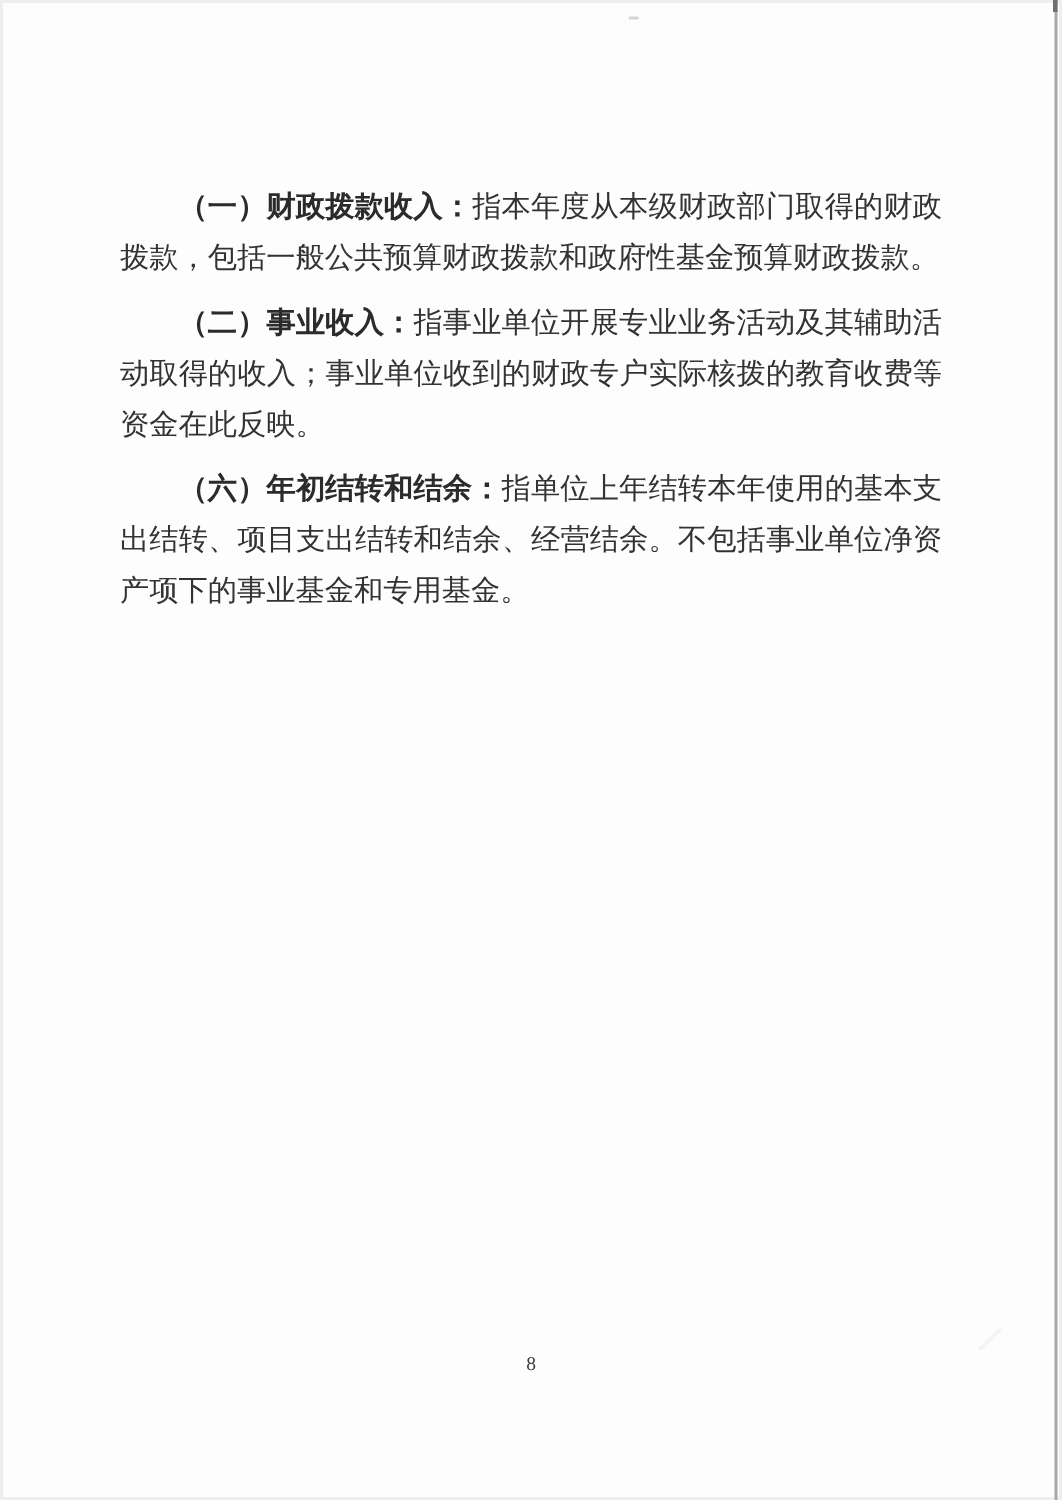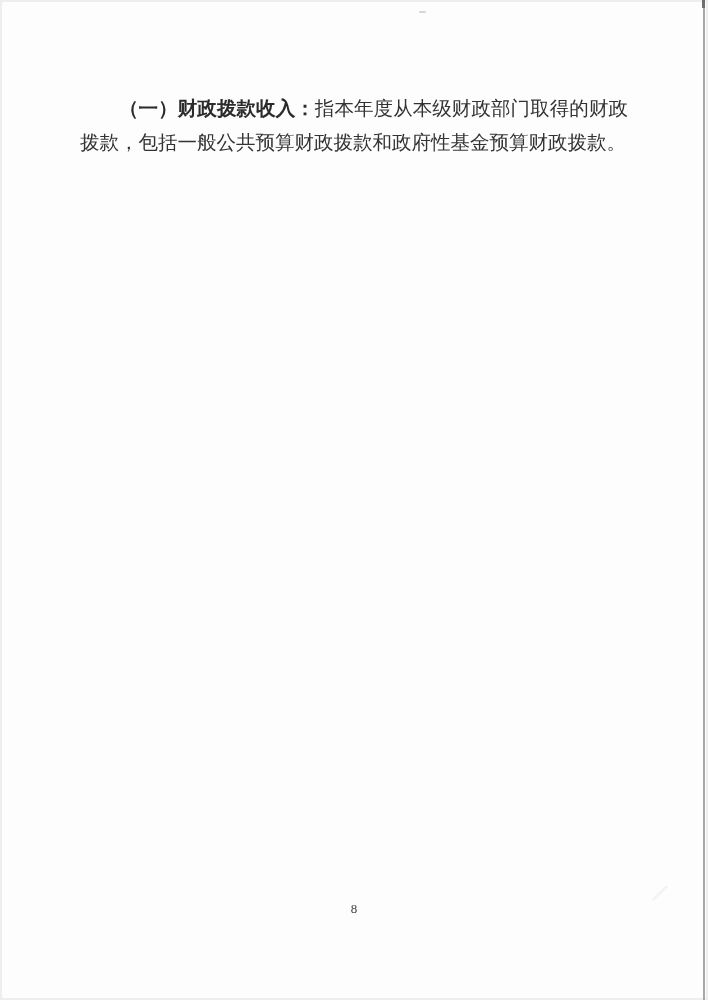--- a/index.html
+++ b/index.html
@@ -10,21 +10,21 @@
     font-family: "Liberation Serif", "DejaVu Serif", serif;
     overflow: hidden;
   }
   .page {
     position: absolute; inset: 0;
     background: #fdfdfd;
     box-shadow: inset 0 0 0 2px #eeeeee;
   }
   .content {
     position: absolute;
-    left: 80px; top: 92px; width: 548px;
+    left: 80px; top: 122px; width: 548px;
     color: #333333;
     font-size: 19.5px;
     line-height: 34px;
     text-align: justify;
     text-justify: inter-ideograph;
     letter-spacing: 0;
   }
   .content p {
     margin: 0 0 9px 0;
     text-indent: 2em;
@@ -64,24 +64,30 @@
 <body>
 
 <div class="page">
 
   <div class="content">
 
     <p>
       <span class="para-heading">（一）财政拨款收入：</span><span class="para-body">指本年度从本级财政部门取得的财政拨款，包括一般公共预算财政拨款和政府性基金预算财政拨款。</span>
     </p>
 
+    <p>
+      <span class="para-heading">（二）事业收入：</span><span class="para-body">指事业单位开展专业业务活动及其辅助活动取得的收入；事业单位收到的财政专户实际核拨的教育收费等资金在此反映。</span>
+    </p>
 
 
 
 
+    <p>
+      <span class="para-heading">（六）年初结转和结余：</span><span class="para-body">指单位上年结转本年使用的基本支出结转、项目支出结转和结余、经营结余。不包括事业单位净资产项下的事业基金和专用基金。</span>
+    </p>
 
   </div>
 
   <div class="page-number">8</div>
 
   <div class="edge-line"></div>
   <div class="edge-line-cap"></div>
   <div class="speck-top"></div>
   <div class="smudge-bottom-right"></div>
 

